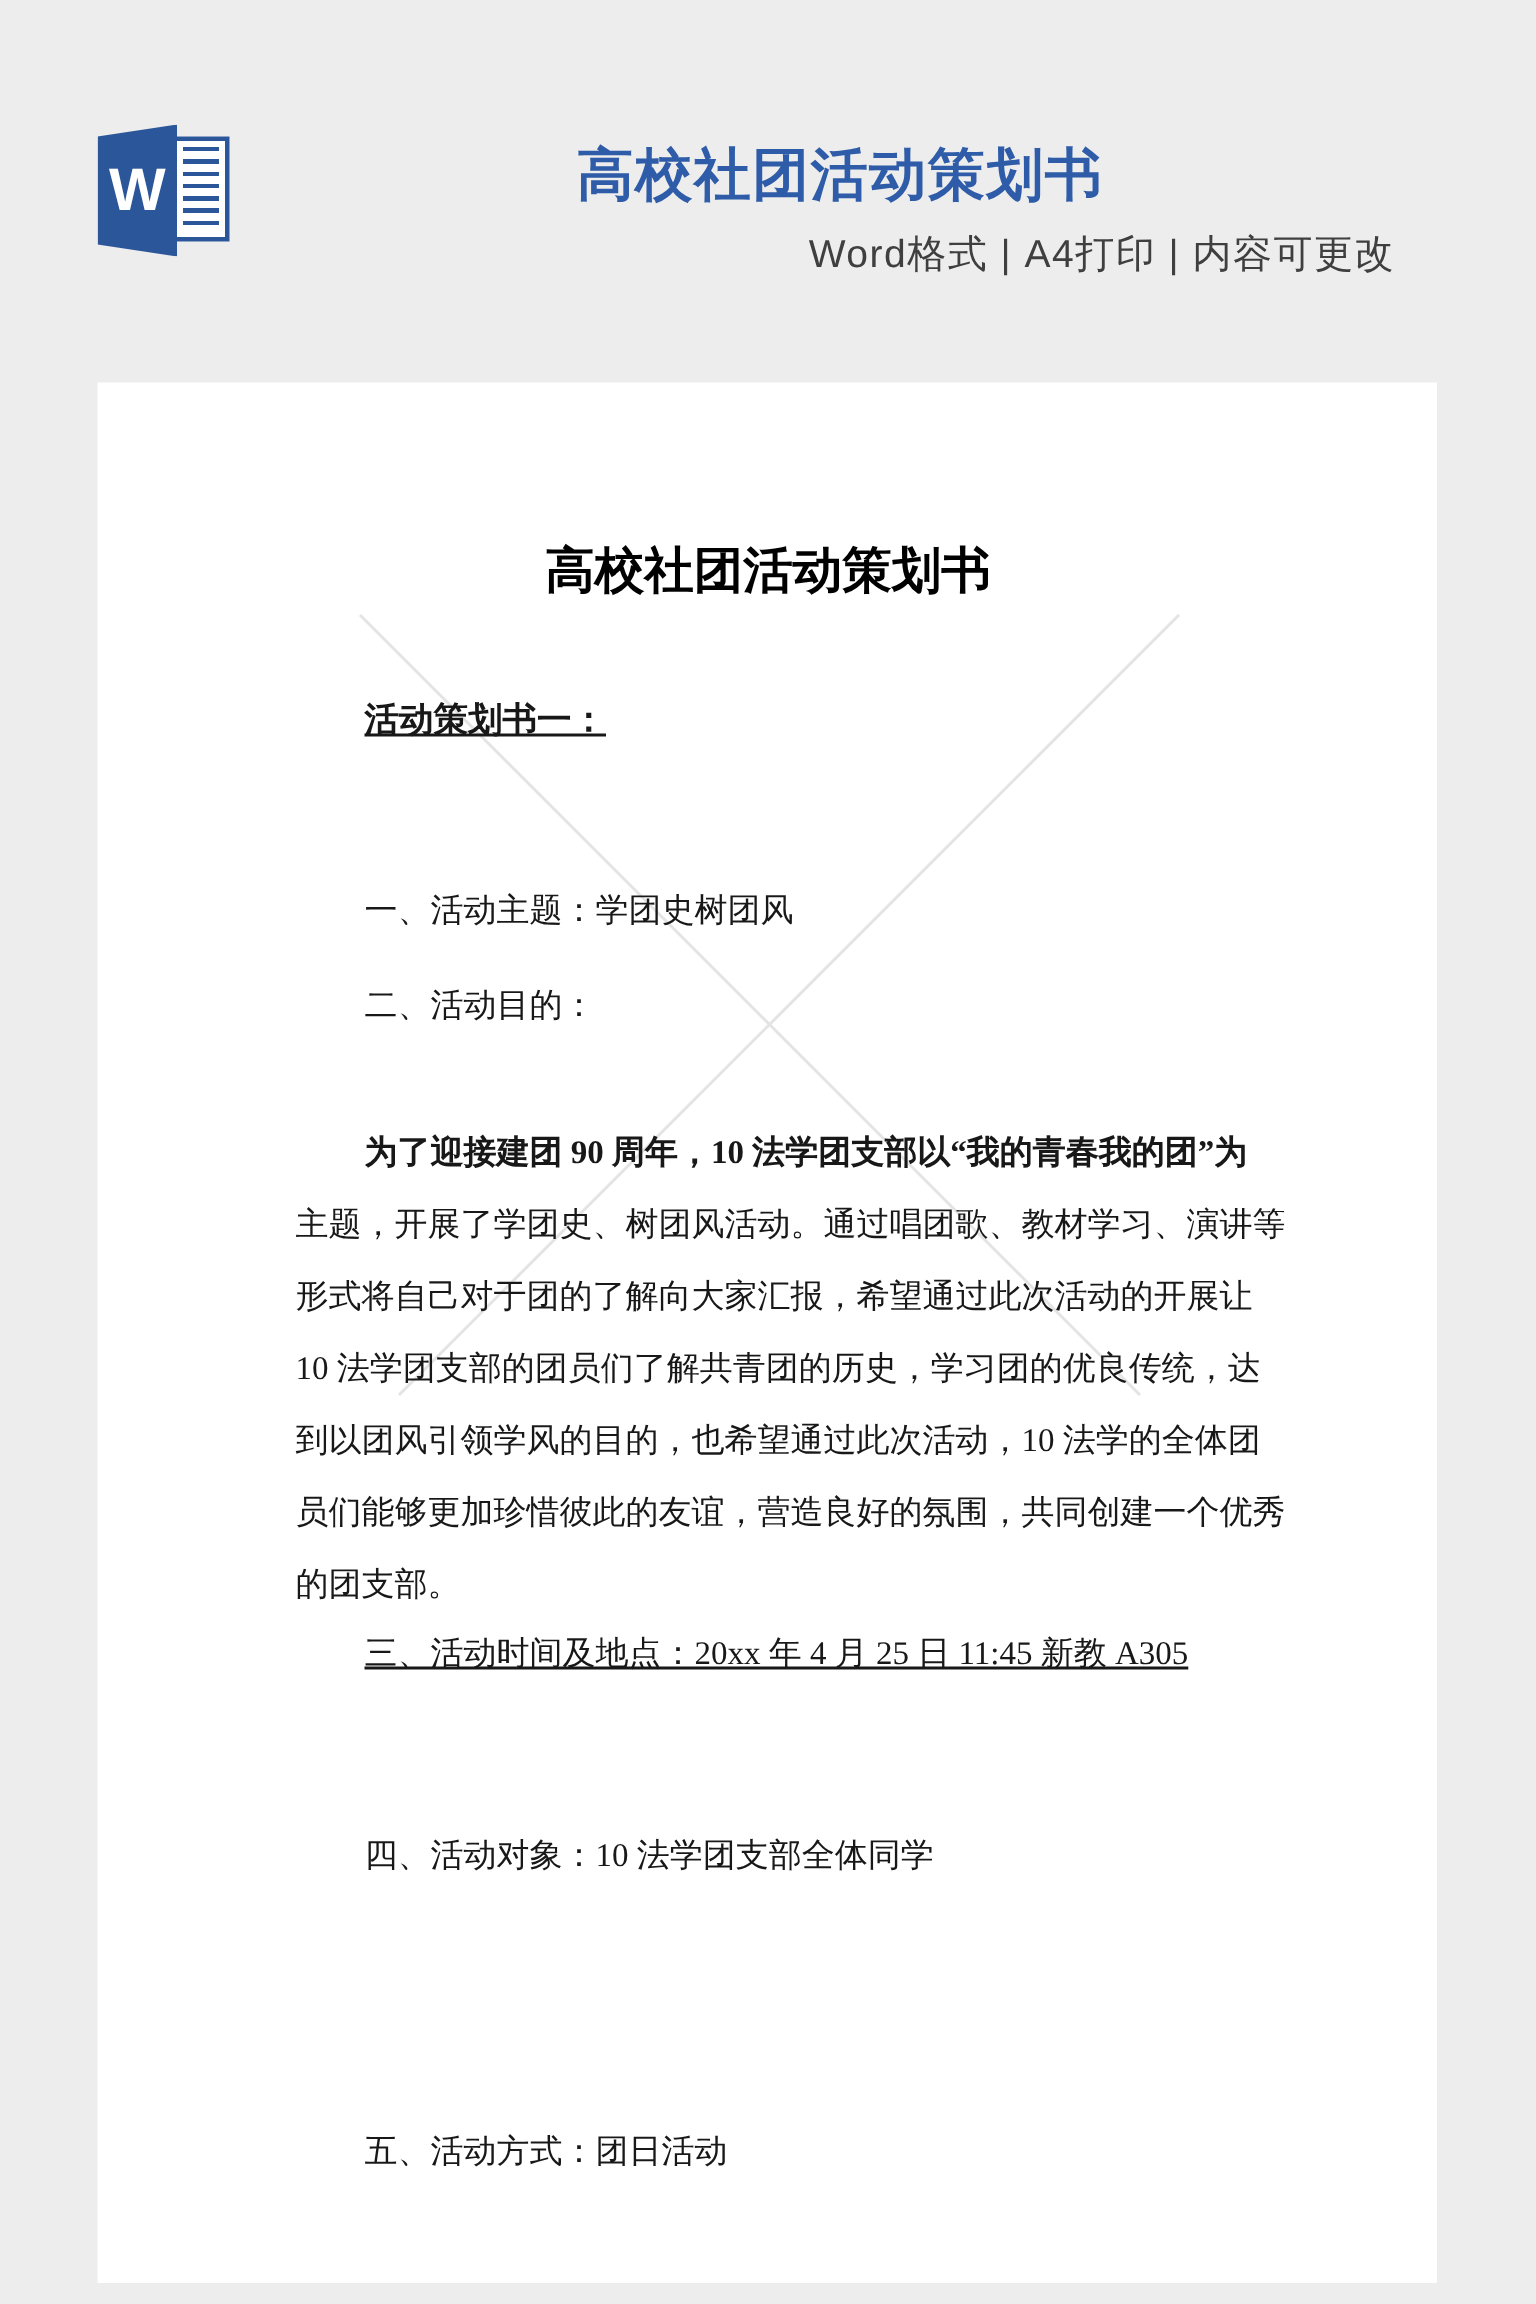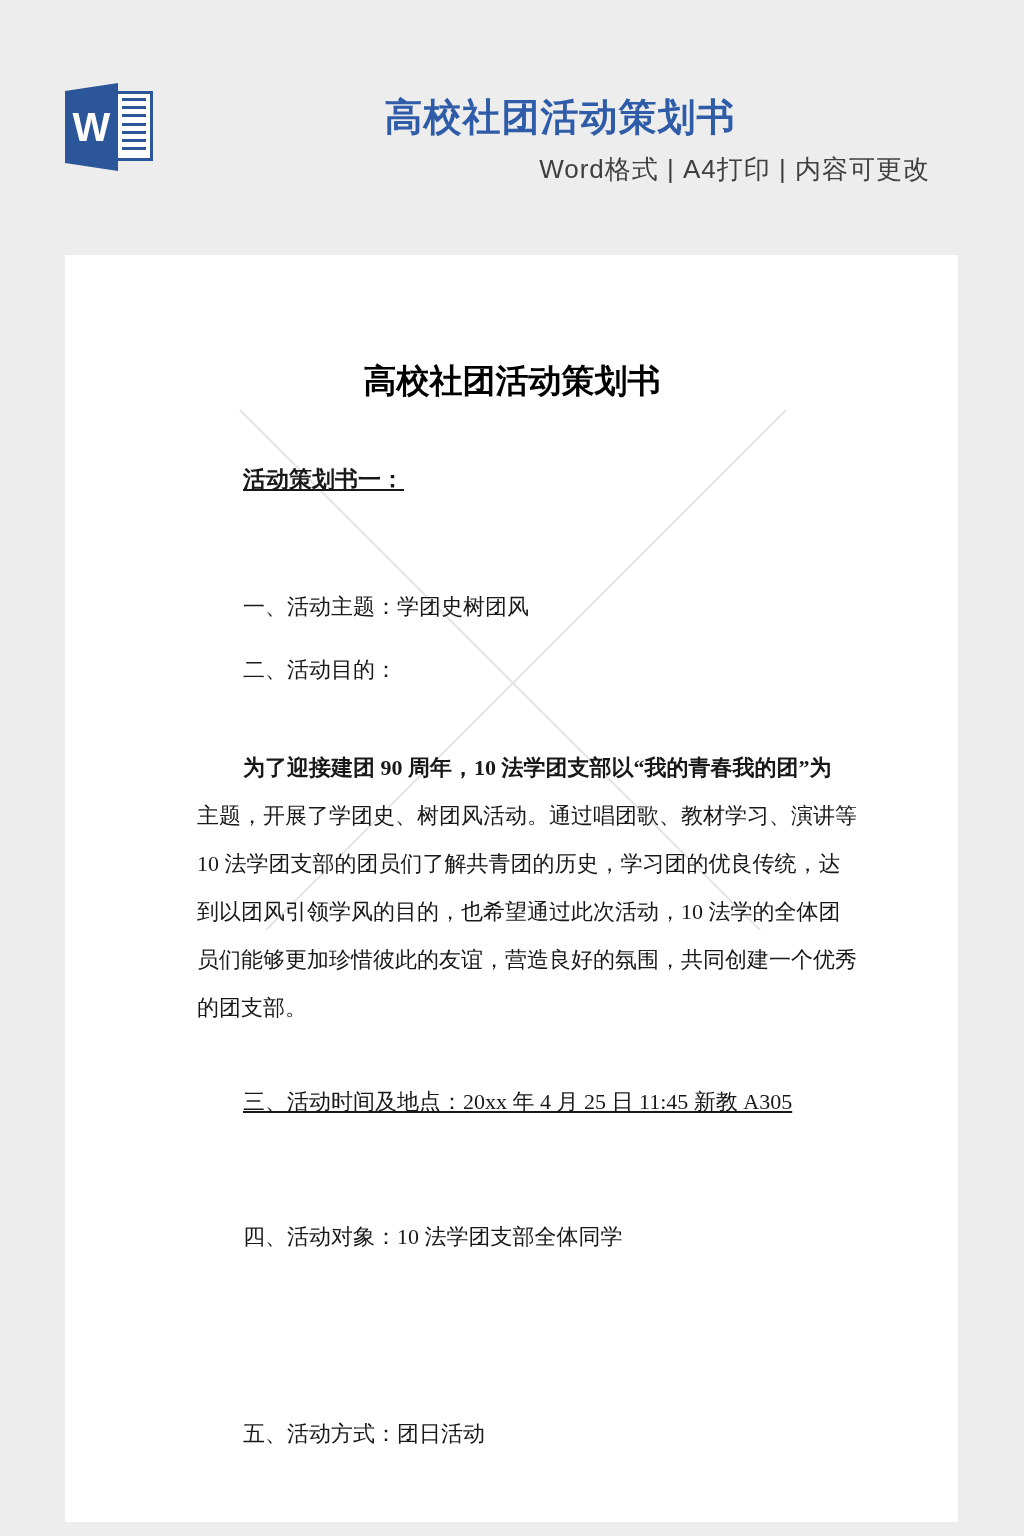--- a/index.html
+++ b/index.html
@@ -115,20 +115,21 @@
   <div class="doc-title">高校社团活动策划书</div>
 
   <div class="doc-sub">活动策划书一：</div>
 
   <div class="doc-item item-1">一、活动主题：学团史树团风</div>
   <div class="doc-item item-2">二、活动目的：</div>
 
   <div class="doc-para">
     <div class="para-line first">为了迎接建团 90 周年，10 法学团支部以“我的青春我的团”为</div>
     <div class="para-line">主题，开展了学团史、树团风活动。通过唱团歌、教材学习、演讲等</div>
+    <div class="para-line">形式将自己对于团的了解向大家汇报，希望通过此次活动的开展让</div>
     <div class="para-line">10 法学团支部的团员们了解共青团的历史，学习团的优良传统，达</div>
     <div class="para-line">到以团风引领学风的目的，也希望通过此次活动，10 法学的全体团</div>
     <div class="para-line">员们能够更加珍惜彼此的友谊，营造良好的氛围，共同创建一个优秀</div>
     <div class="para-line last">的团支部。</div>
   </div>
 
   <div class="doc-item item-3">三、活动时间及地点：20xx 年 4 月 25 日 11:45 新教 A305</div>
   <div class="doc-item item-4">四、活动对象：10 法学团支部全体同学</div>
   <div class="doc-item item-5">五、活动方式：团日活动</div>
 

